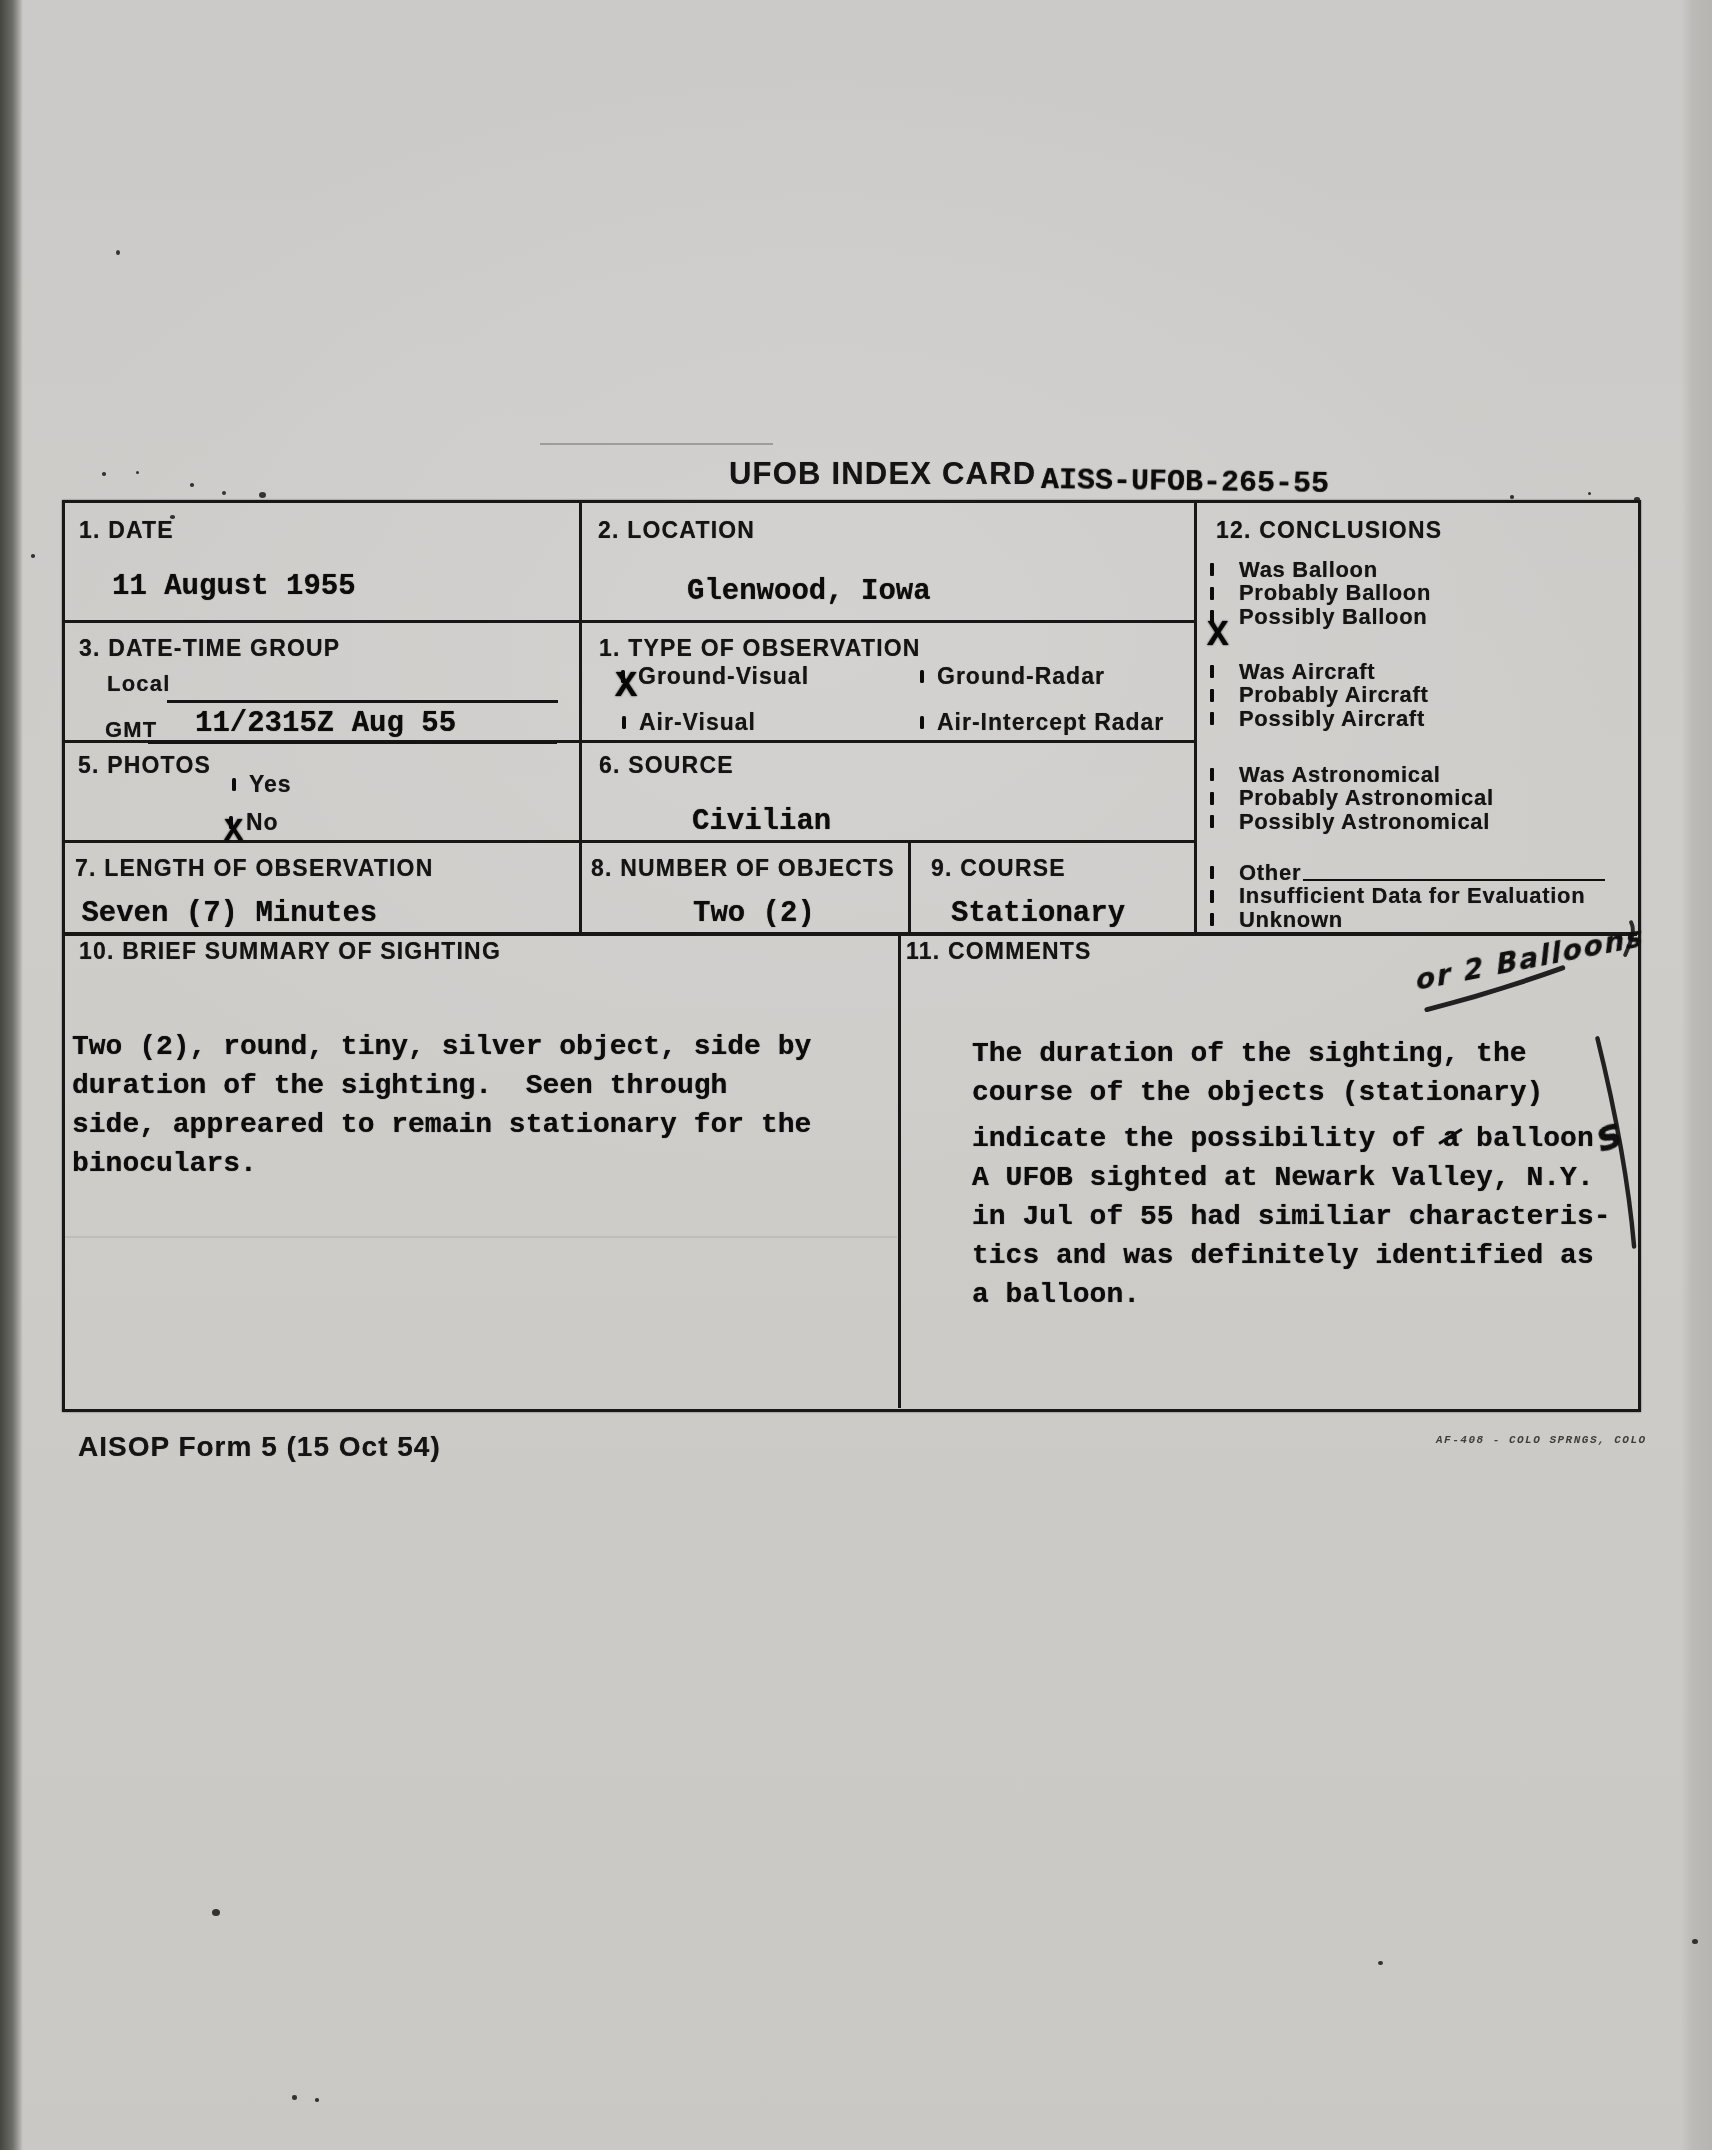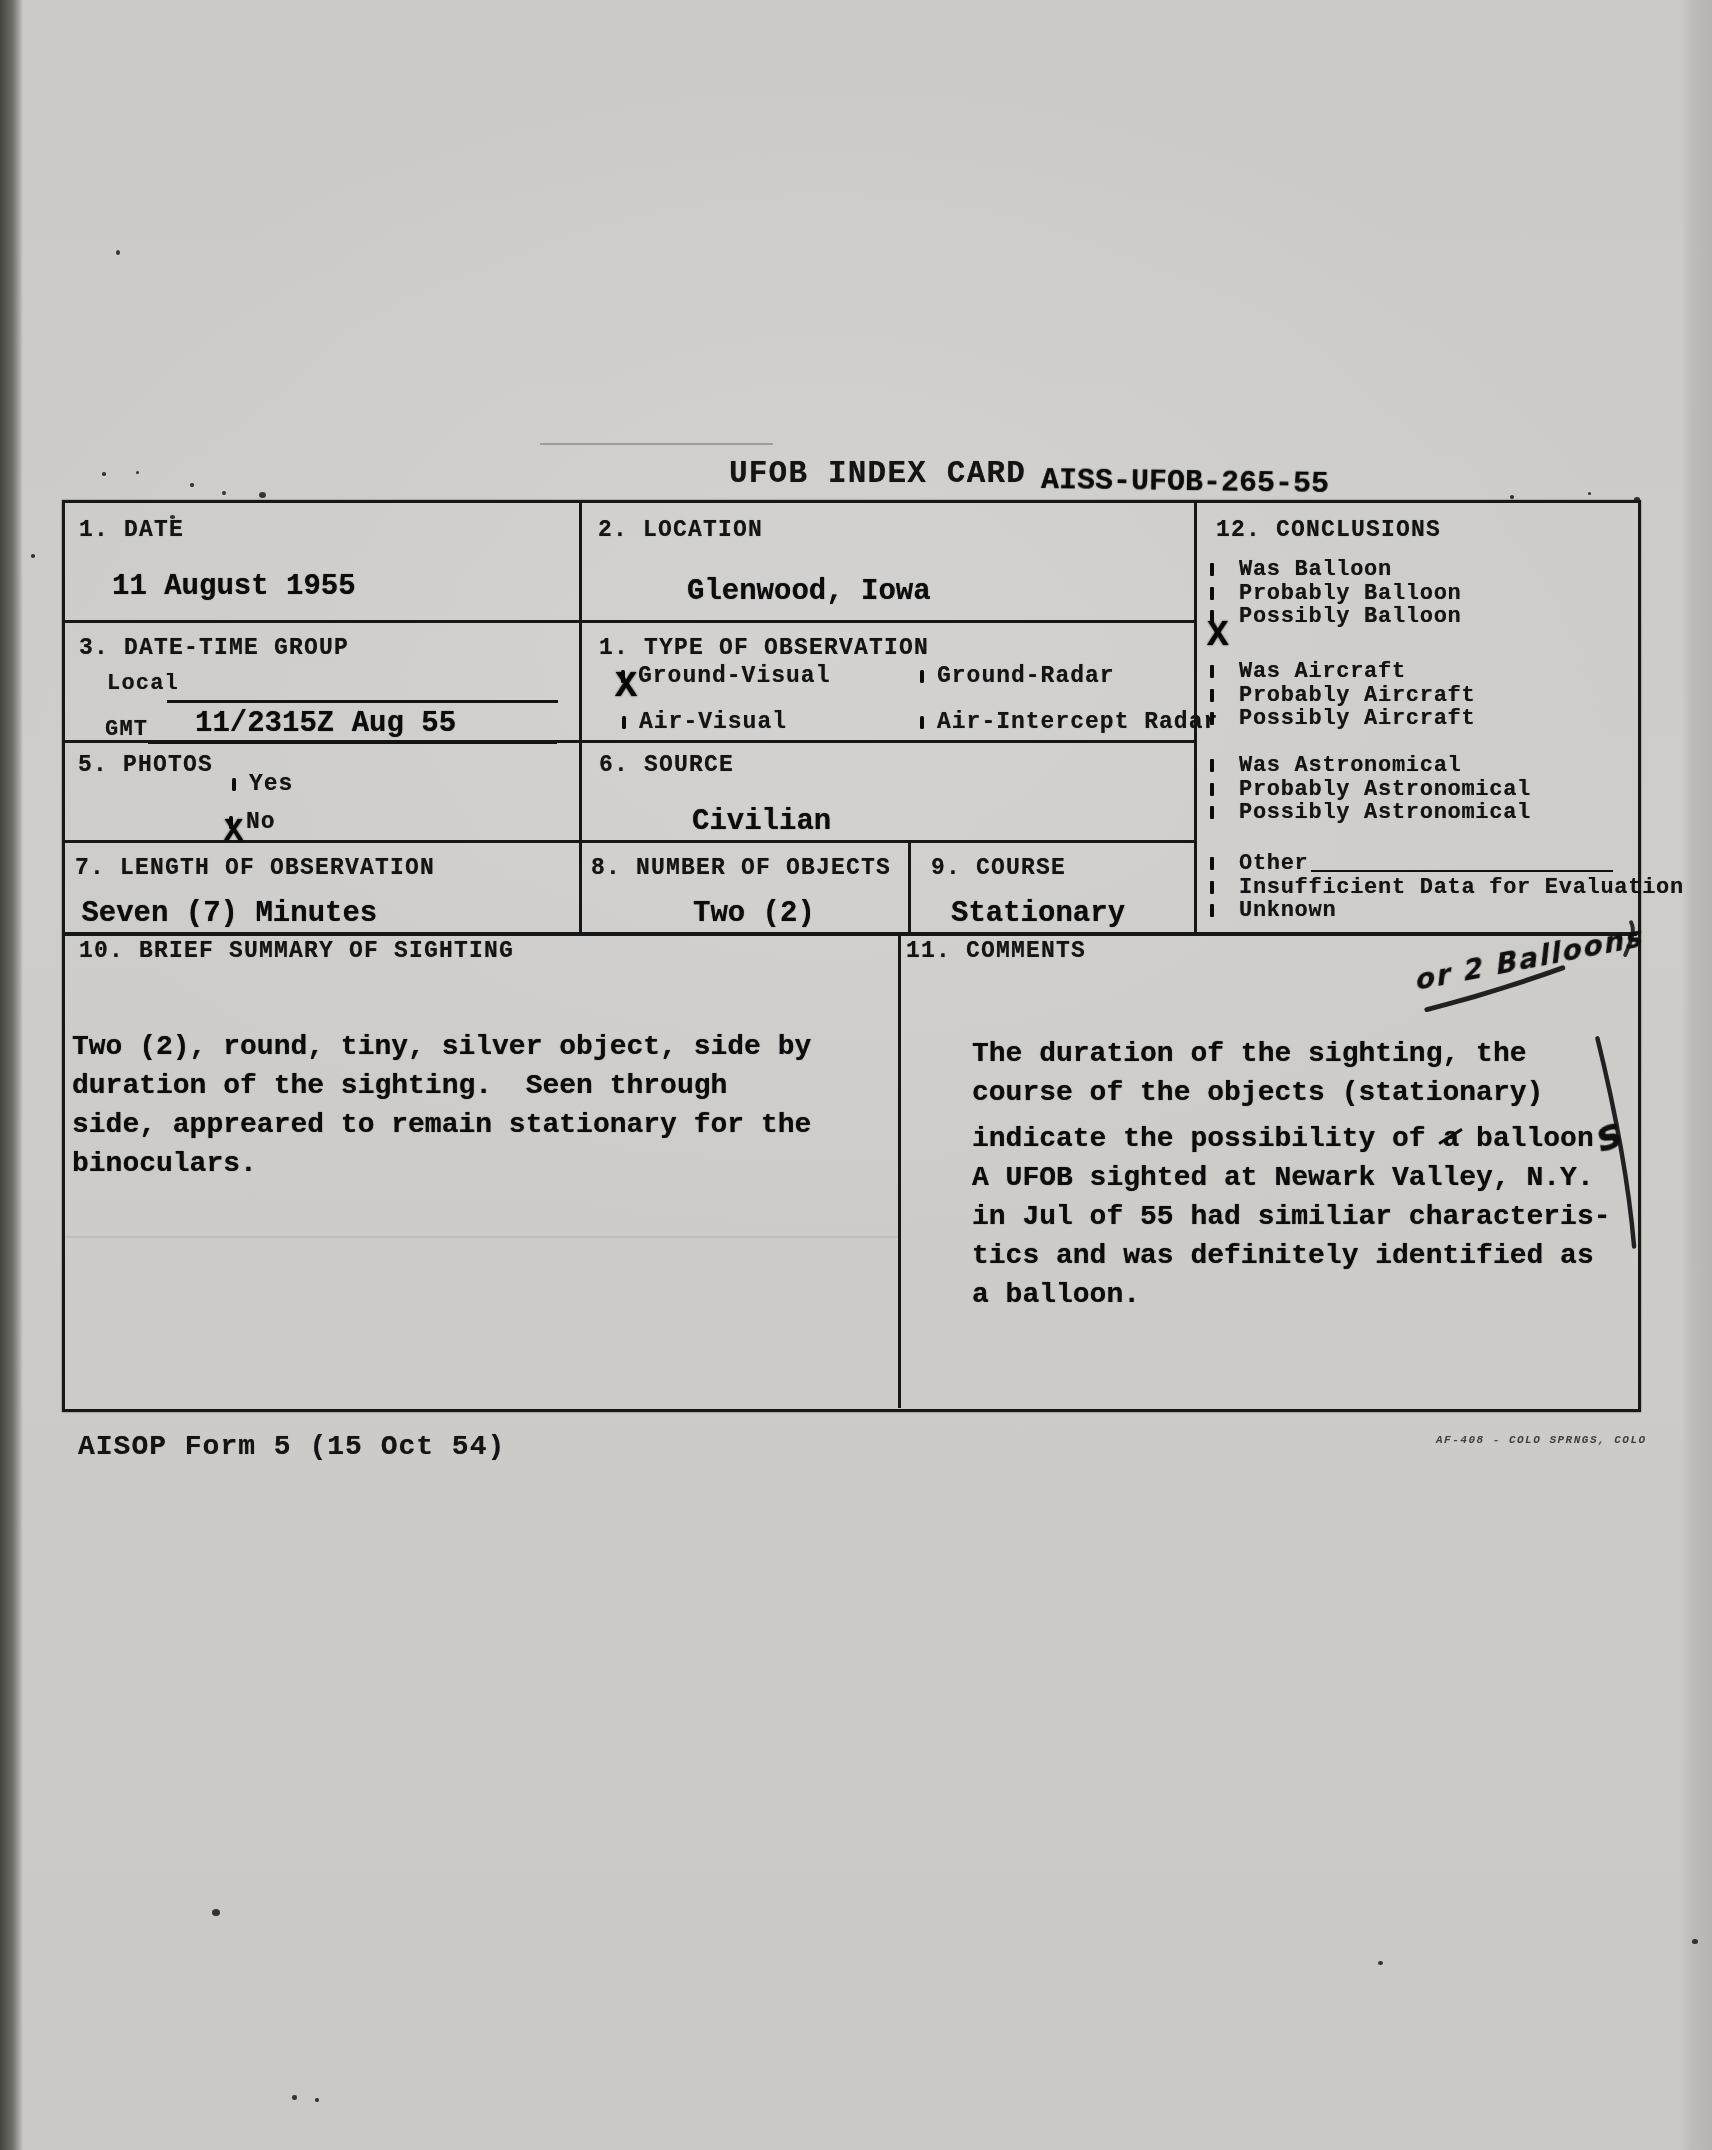--- a/index.html
+++ b/index.html
@@ -9,21 +9,21 @@
       radial-gradient(ellipse 1140px 842px at 48% 30%, #d3d2d0 0%, rgba(211,210,208,0) 70%),
       linear-gradient(180deg,#cbcac8 0%,#cecdca 40%,#c9c8c5 100%);
     background-color:#cccbc9;
     font-family:"Liberation Sans", sans-serif;
   }
   .edge-left{position:absolute;left:0;top:0;width:23px;height:100%;
     background:linear-gradient(90deg,#45453f 0%,#6e6e6a 55%,#a9a8a4 85%,rgba(204,203,200,0) 100%);}
   .edge-right{position:absolute;right:0;top:0;width:32px;height:100%;
     background:linear-gradient(90deg,rgba(186,185,183,0) 0%,#bcbbb8 35%,#b5b4b1 100%);}
 
-  .lbl{font-family:Liberation Mono, monospace;font-weight:700;color:#141414;
+  .lbl{font-family:Liberation Sans, sans-serif;font-weight:700;color:#141414;
     letter-spacing:1.2px;white-space:nowrap;
     text-shadow:0 0 0.7px rgba(0,0,0,.55);filter:blur(0.2px);}
   .typed{font-family:"Liberation Mono","DejaVu Sans Mono",monospace;font-weight:700;color:#0c0c0c;
     white-space:pre;text-shadow:0 0 1px rgba(0,0,0,.7);filter:blur(0.2px);}
   .hand{font-family:"DejaVu Sans",sans-serif;font-style:italic;font-weight:700;color:#101010;
     text-shadow:0 0 1px rgba(0,0,0,.6);filter:blur(0.2px);white-space:nowrap;}
 
   .title{position:absolute;left:729px;top:456px;font-size:31px;}
   .case-no{position:absolute;left:1041px;top:465px;font-size:30px;transform:rotate(.8deg);}
 
@@ -40,21 +40,21 @@
   .cb{width:16px;height:18px;border:2.5px solid #0b0b0b;border-radius:1.5px;flex:none;box-sizing:content-box;}
   .cbwrap{position:relative;display:inline-block;}
   .xmark{position:absolute;font-family:"Liberation Mono",monospace;font-weight:700;color:#070707;
     text-shadow:0 0 2px rgba(0,0,0,.9);filter:blur(0.3px);line-height:1;}
   .opt .lbl{font-size:23px;letter-spacing:1px;}
 
   .concl{position:absolute;left:1145px;top:55px;width:431px;}
   .crow{display:flex;align-items:center;gap:0;height:23px;margin-bottom:0.5px;}
   .cbs{width:13.4px;height:15.4px;border:2.5px solid #0b0b0b;border-radius:1px;flex:none;box-sizing:content-box;}
   .crow .lbl{font-size:22px;letter-spacing:0.7px;margin-left:25px;}
-  .mt1{margin-top:32px;} .mt2{margin-top:24px;} .mt3{margin-top:28px;}
+  .mt1{margin-top:32px;} .mt2{margin-top:33px;} .mt3{margin-top:28px;}
   .fill-line{flex:1 1 auto;max-width:302px;height:15px;border-bottom:2.5px solid #101010;margin-left:2px;}
 
   .bodyline{font-size:28px;line-height:39px;}
   .struck{position:relative;display:inline-block;}
   .struck::after{content:"";position:absolute;left:-5px;right:-5px;top:42%;
     border-top:3.5px solid #0d0d0d;transform:rotate(-32deg);filter:blur(0.2px);}
   .hand-s{display:inline-block;font-size:42px;transform:rotate(-18deg) translateY(3px);margin-left:1px;}
 
   .note{position:absolute;left:1349px;top:439px;font-size:28px;letter-spacing:2px;
     transform:rotate(-11deg) skewX(-7deg);}

